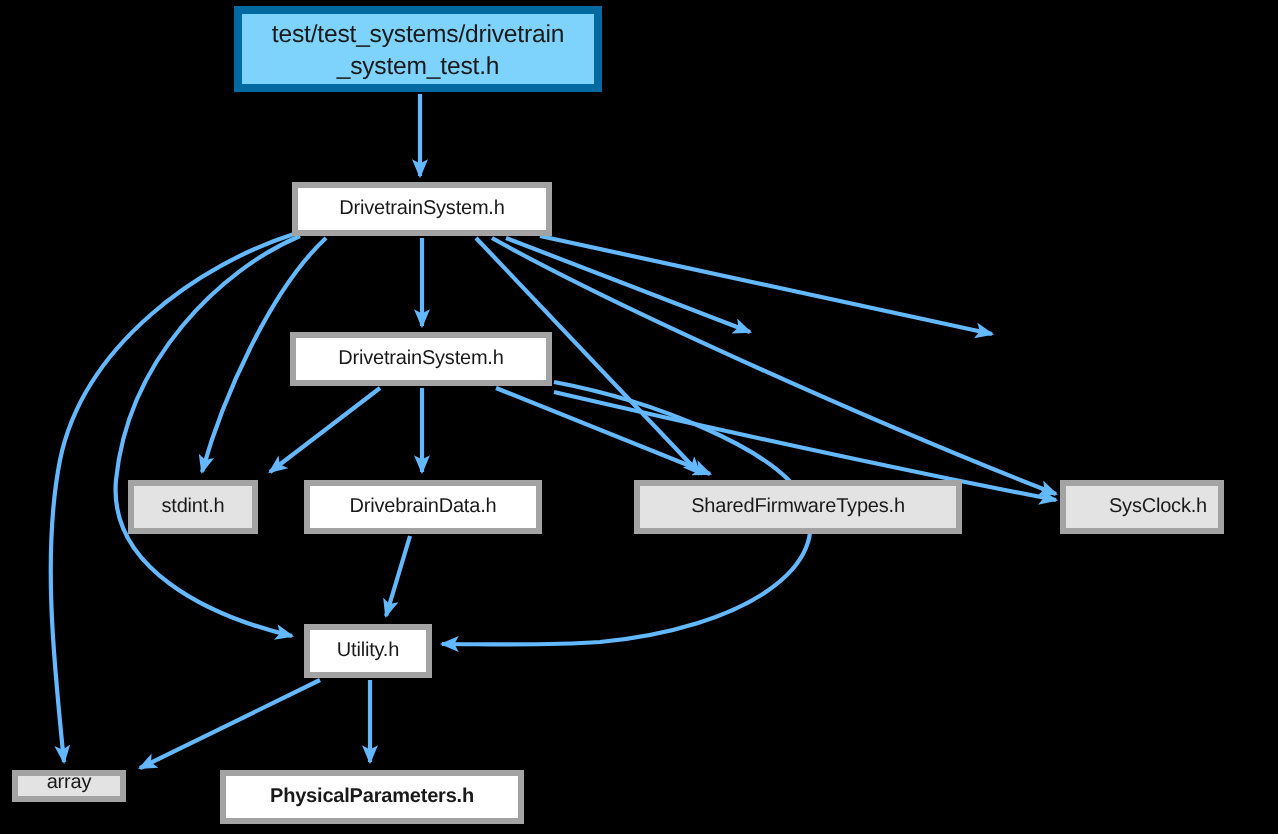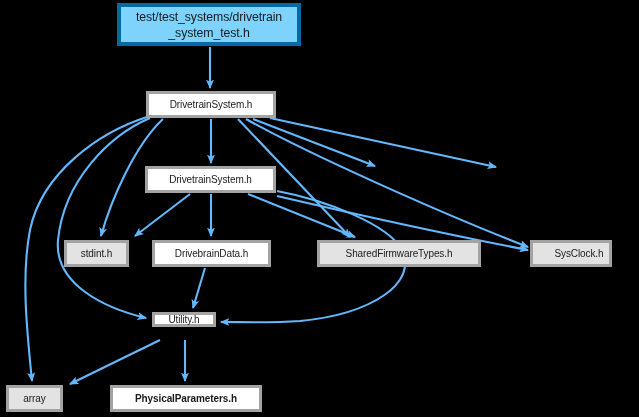--- a/index.html
+++ b/index.html
@@ -126,25 +126,25 @@
   </div>
 
   <div class="node" style="left:276px; top:240px; width:164px; height:27px;margin-left:41px;">
     <span>SharedFirmwareTypes.h</span>
   </div>
 
   <div class="node" style="left:530px; top:240px; width:82px; height:27px;padding-left:16px;">
     <span>SysClock.h</span>
   </div>
 
-  <div class="node white" style="left:152px; top:312px; width:64px; height:15px;">
+  <div class="node white" style="left:152px; top:312px; width:64px; height:27px;">
     <span>Utility.h</span>
   </div>
 
-  <div class="node" style="left:6px; top:385px; width:57px; height:27px;">
+  <div class="node" style="left:6px; top:385px; width:57px; height:16px;align-items:flex-end;">
     <span>array</span>
   </div>
 
   <div class="node white" style="left:110px; top:385px; width:152px; height:27px;font-weight:bold;">
     <span>PhysicalParameters.h</span>
   </div>
 
 </div>
 
 </body></html>

